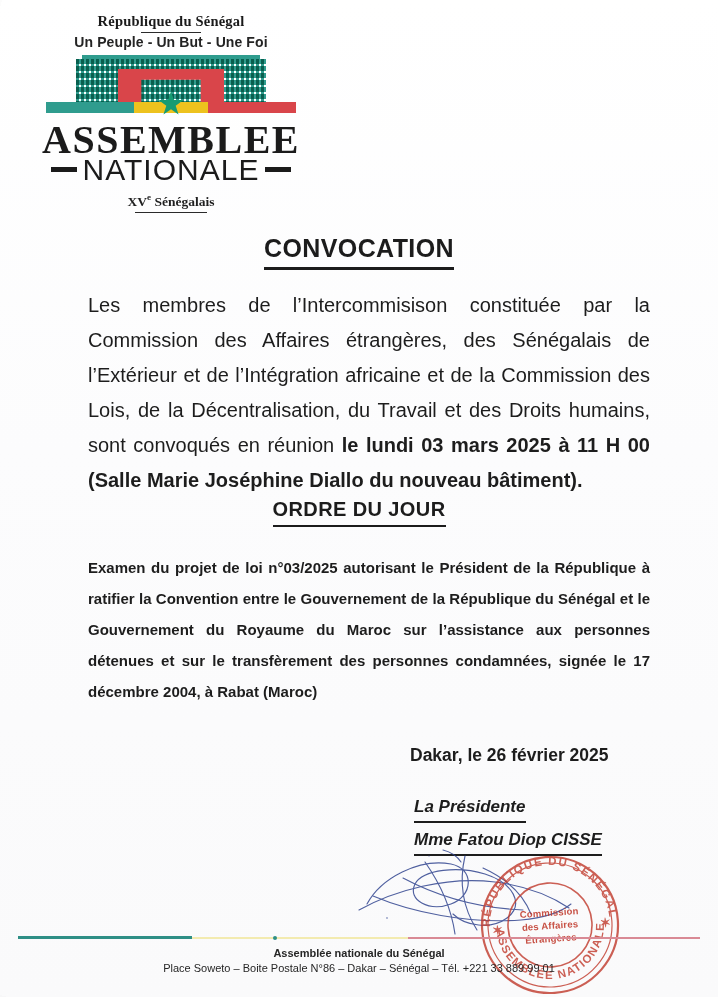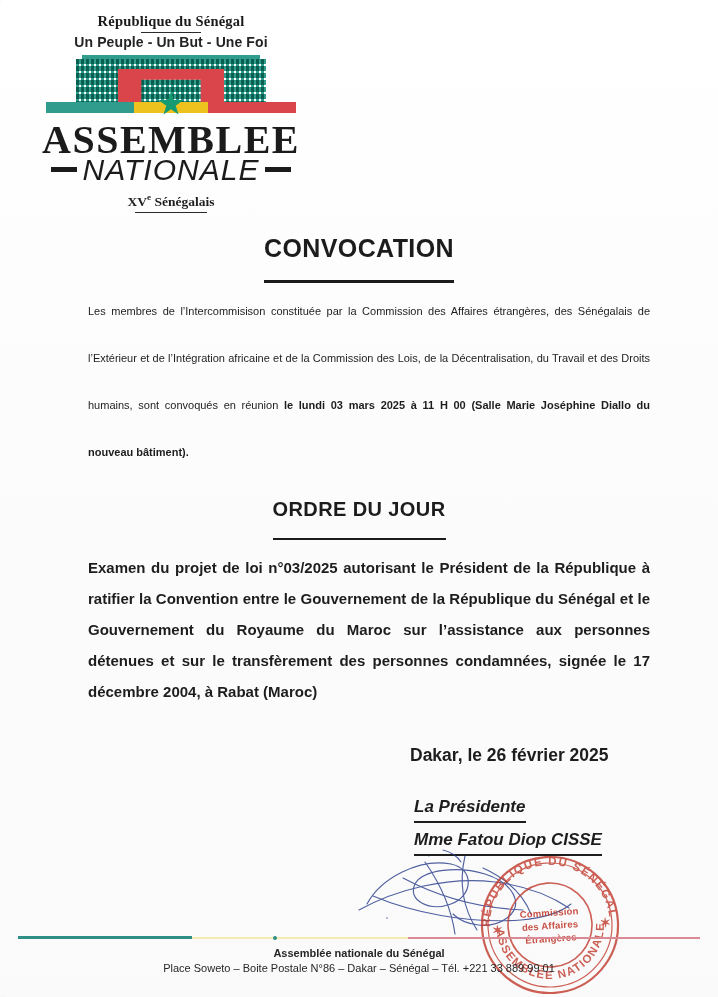--- a/index.html
+++ b/index.html
@@ -124,21 +124,20 @@
     line-height: 0.95;
     color: #1b1b1b;
     margin-top: 2px;
   }
   .wordmark-nationale-row {
     display: flex;
     align-items: center;
     justify-content: center;
     gap: 6px;
     margin-top: -4px;
-    font-style: italic;
   }
   .wm-dash { width: 26px; height: 5px; background: #1b1b1b; }
   .wordmark-nationale {
     font-family: "Liberation Sans", sans-serif;
     font-weight: normal;
     font-size: 30px;
     letter-spacing: 1px;
     color: #1b1b1b;
     line-height: 1;
   }
@@ -163,38 +162,38 @@
     left: 0;
     width: 718px;
     text-align: center;
     font-size: 25px;
     font-weight: bold;
     letter-spacing: 0.4px;
     color: #1c1c1c;
   }
   .doc-title span {
     border-bottom: 3px solid #1c1c1c;
-    padding-bottom: 18px;
+    padding-bottom: 5px;
   }
   #title-convocation { top: 234px; }
 
   #section-ordre {
     top: 498px;
     font-size: 20px;
   }
   #section-ordre span { border-bottom: 2px solid #1c1c1c; }
 
   .body-block {
     position: absolute;
     left: 88px;
     width: 562px;
     text-align: justify;
     text-justify: inter-word;
-    font-size: 11px;
-    line-height: 47px;
+    font-size: 20px;
+    line-height: 35px;
     color: #1d1d1d;
   }
   #para-intro { top: 288px; }
   #para-agenda {
     top: 552px;
     font-weight: bold;
     font-size: 15px;
     line-height: 31px;
   }
   .b { font-weight: bold; }

